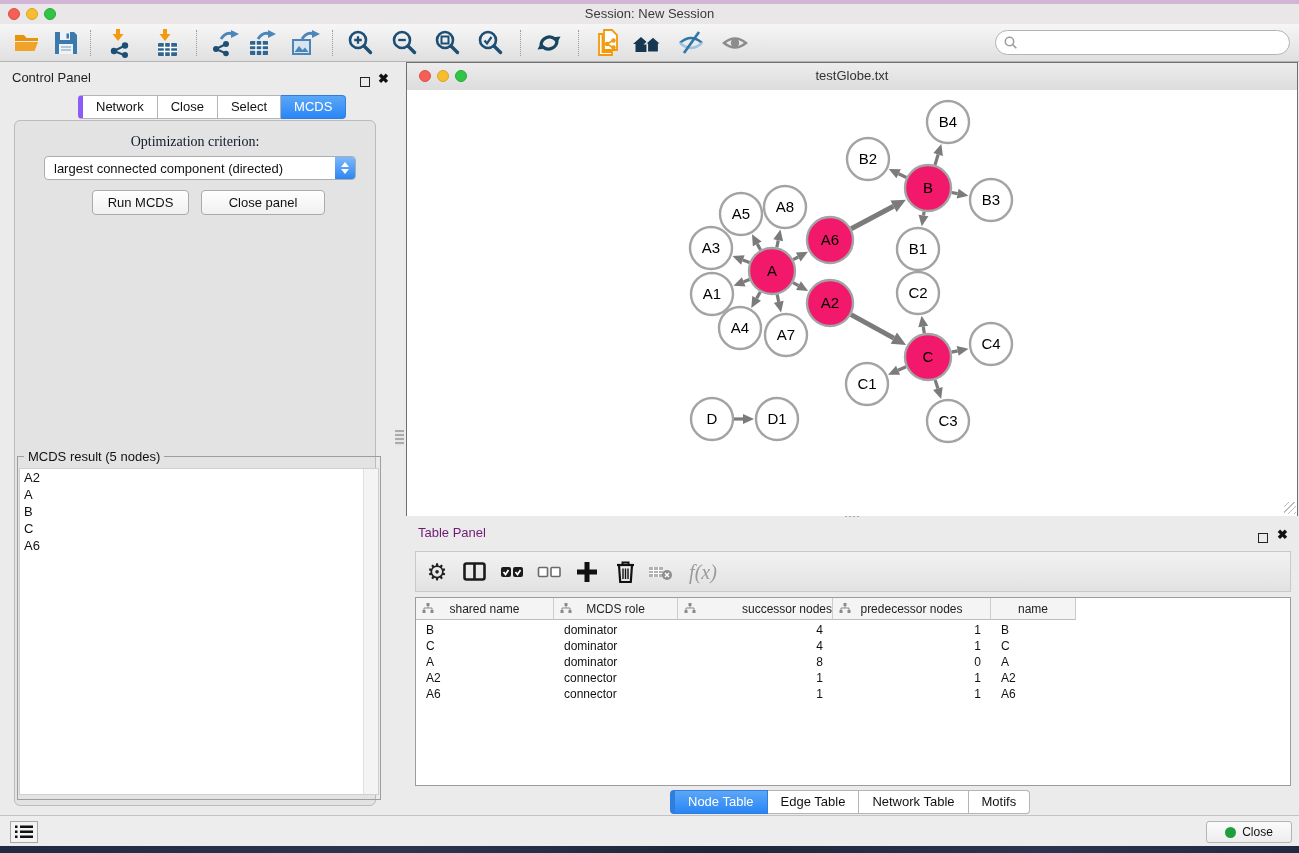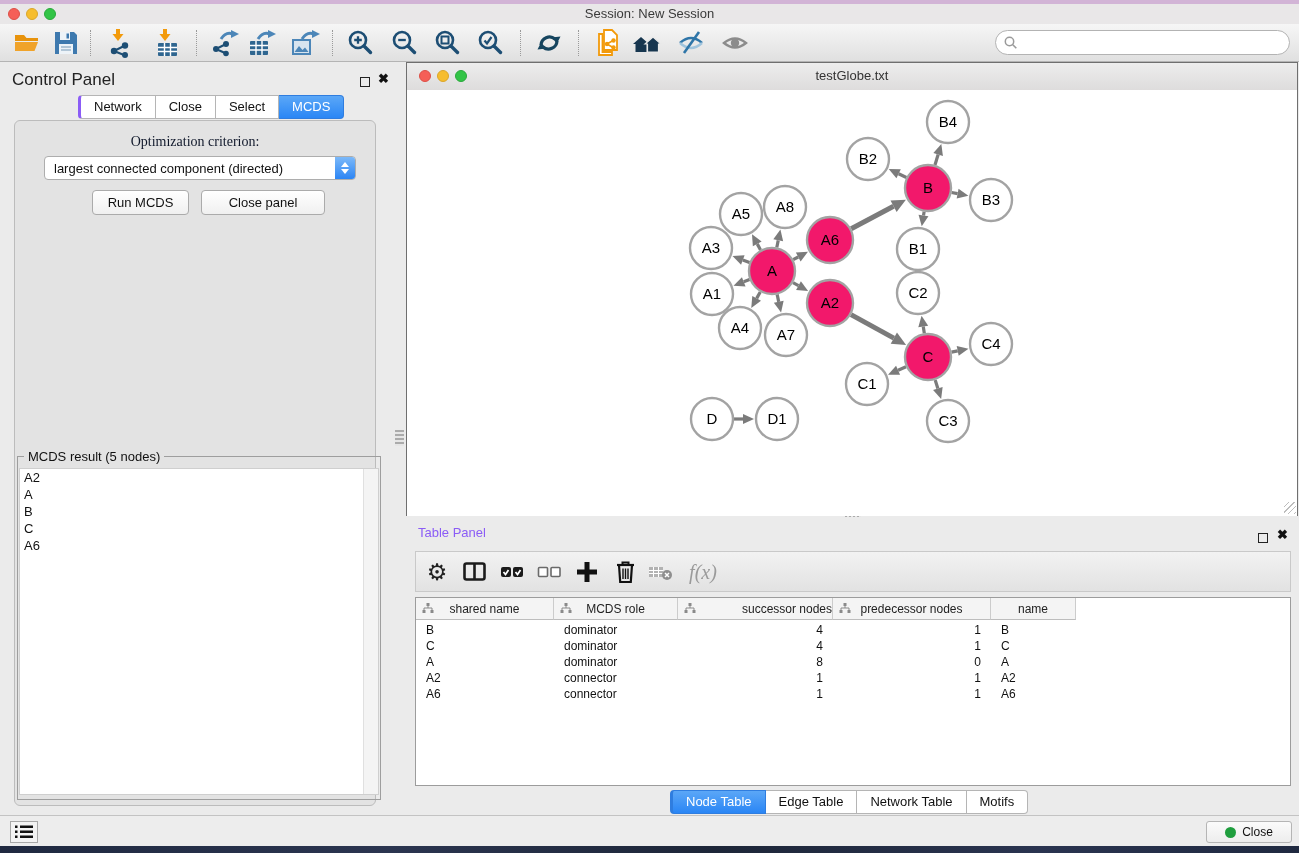--- a/index.html
+++ b/index.html
@@ -24,28 +24,28 @@
   
   #main-toolbar { left:0; top:24px; width:1299px; height:38px;
     background:linear-gradient(#f6f6f6,#e0e0e0); border-bottom:1px solid #b4b4b4; }
   .tbi { position:absolute; top:3px; width:34px; height:32px; display:flex; align-items:center; justify-content:center; }
   .tbsep { position:absolute; top:6px; width:0; height:26px; border-left:1px dotted #9a9a9a; }
   #search-wrap { position:absolute; left:995px; top:6px; width:295px; height:25px; background:#fff;
     border:1px solid #b3b3b3; border-radius:13px; display:flex; align-items:center; padding-left:8px; }
   #search-wrap input { border:none; outline:none; flex:1; font-size:13px; background:transparent; margin-left:5px; }
 
   
-  #cp-header-title { left:12px; top:70px; font-size:17px; color:#222; }
+  #cp-header-title { left:12px; top:70px; font-size:13px; color:#222; }
   #cp-float { left:360px; top:73px; } #cp-close { left:378px; top:69px; }
   .float-ic { display:inline-block; width:10px; height:10px; border:1.5px solid #222; background:transparent; }
   .close-ic { font-size:13px; color:#111; font-weight:bold; line-height:1; }
   .seg { display:flex; }
   .seg-item { background:#fff; border:1px solid #b5b5b5; border-left:none; padding:3px 13px 4px;
     font-size:13px; color:#111; white-space:nowrap; }
-  .seg-item:first-child { border-left:3px solid #8b5cf6; border-radius:4px 0 0 4px; }
+  .seg-item:first-child { border-left:5px solid #8b5cf6; border-radius:4px 0 0 4px; }
   .seg-item:last-child { border-radius:0 4px 4px 0; }
   .seg-item.active { background:linear-gradient(#5ba7f7,#2a86f5); color:#fff; border-color:#2f7ddf; }
   #cp-tabs { left:78px; top:95px; }
   #cp-content { left:14px; top:120px; width:362px; height:686px; background:#e3e3e3;
     border:1px solid #bcbcbc; border-radius:6px; }
   #opt-label { left:0; top:134px; width:390px; text-align:center; font-size:14px; color:#0f172a;font-family:Liberation Serif, serif; }
   #criterion-select { left:44px; top:156px; width:312px; height:24px; background:#fff; border:1px solid #adadad;
     border-radius:4px; display:flex; align-items:center; }
   #criterion-select .val { flex:1; font-size:13px; color:#111; padding-left:9px; white-space:nowrap; overflow:hidden; }
   #criterion-select .stepper { width:20px; height:22px; border-radius:0 3px 3px 0;
@@ -70,21 +70,21 @@
   #net-titlebar .lights { top:7px; left:12px; }
   #net-canvas { position:absolute; left:0; top:27px; width:890px; height:426px; background:#fff; }
   #net-resize { position:absolute; right:1px; bottom:1px; width:12px; height:12px;
     background:repeating-linear-gradient(135deg, transparent 0 3px, #bdbdbd 3px 4px); }
   .vgrip { left:395px; top:430px; width:9px; height:16px;
     background:repeating-linear-gradient(#ababab 0 2px, #e6e6e6 2px 4px); }
   .hgrip { left:845px; top:512px; width:16px; height:5px;
     background:repeating-linear-gradient(90deg,#ababab 0 2px, #e6e6e6 2px 4px); }
 
   
-  #tp-title { left:418px; top:525px; font-size:13px; color:#8b5cf6; }
+  #tp-title { left:418px; top:525px; font-size:13px; color:#701a75; }
   #tp-float { left:1258px; top:529px; } #tp-close { left:1277px; top:525px; }
   #tp-toolbar { left:415px; top:551px; width:876px; height:41px;
     background:linear-gradient(#f2f2f2,#e2e2e2); border:1px solid #c9c9c9; }
   .tpi { position:absolute; top:557px; width:30px; height:30px; display:flex; align-items:center; justify-content:center; }
   .gear-char { font-size:23px; color:#222; line-height:1; }
   .fx-text { font-family:"Liberation Serif", serif; font-style:italic; color:#9a9a9a; font-size:20px; }
   #tp-table { left:415px; top:597px; width:876px; height:189px; background:#fff; border:1px solid #9c9c9c; overflow:hidden; }
   #tp-thead { position:absolute; left:0; top:0; height:22px; display:flex; }
   .th { position:relative; height:22px; background:#f4f4f4; border-right:1px solid #cccccc; border-bottom:1px solid #bdbdbd;
     display:flex; align-items:center; justify-content:center; font-size:12px; color:#222; }

